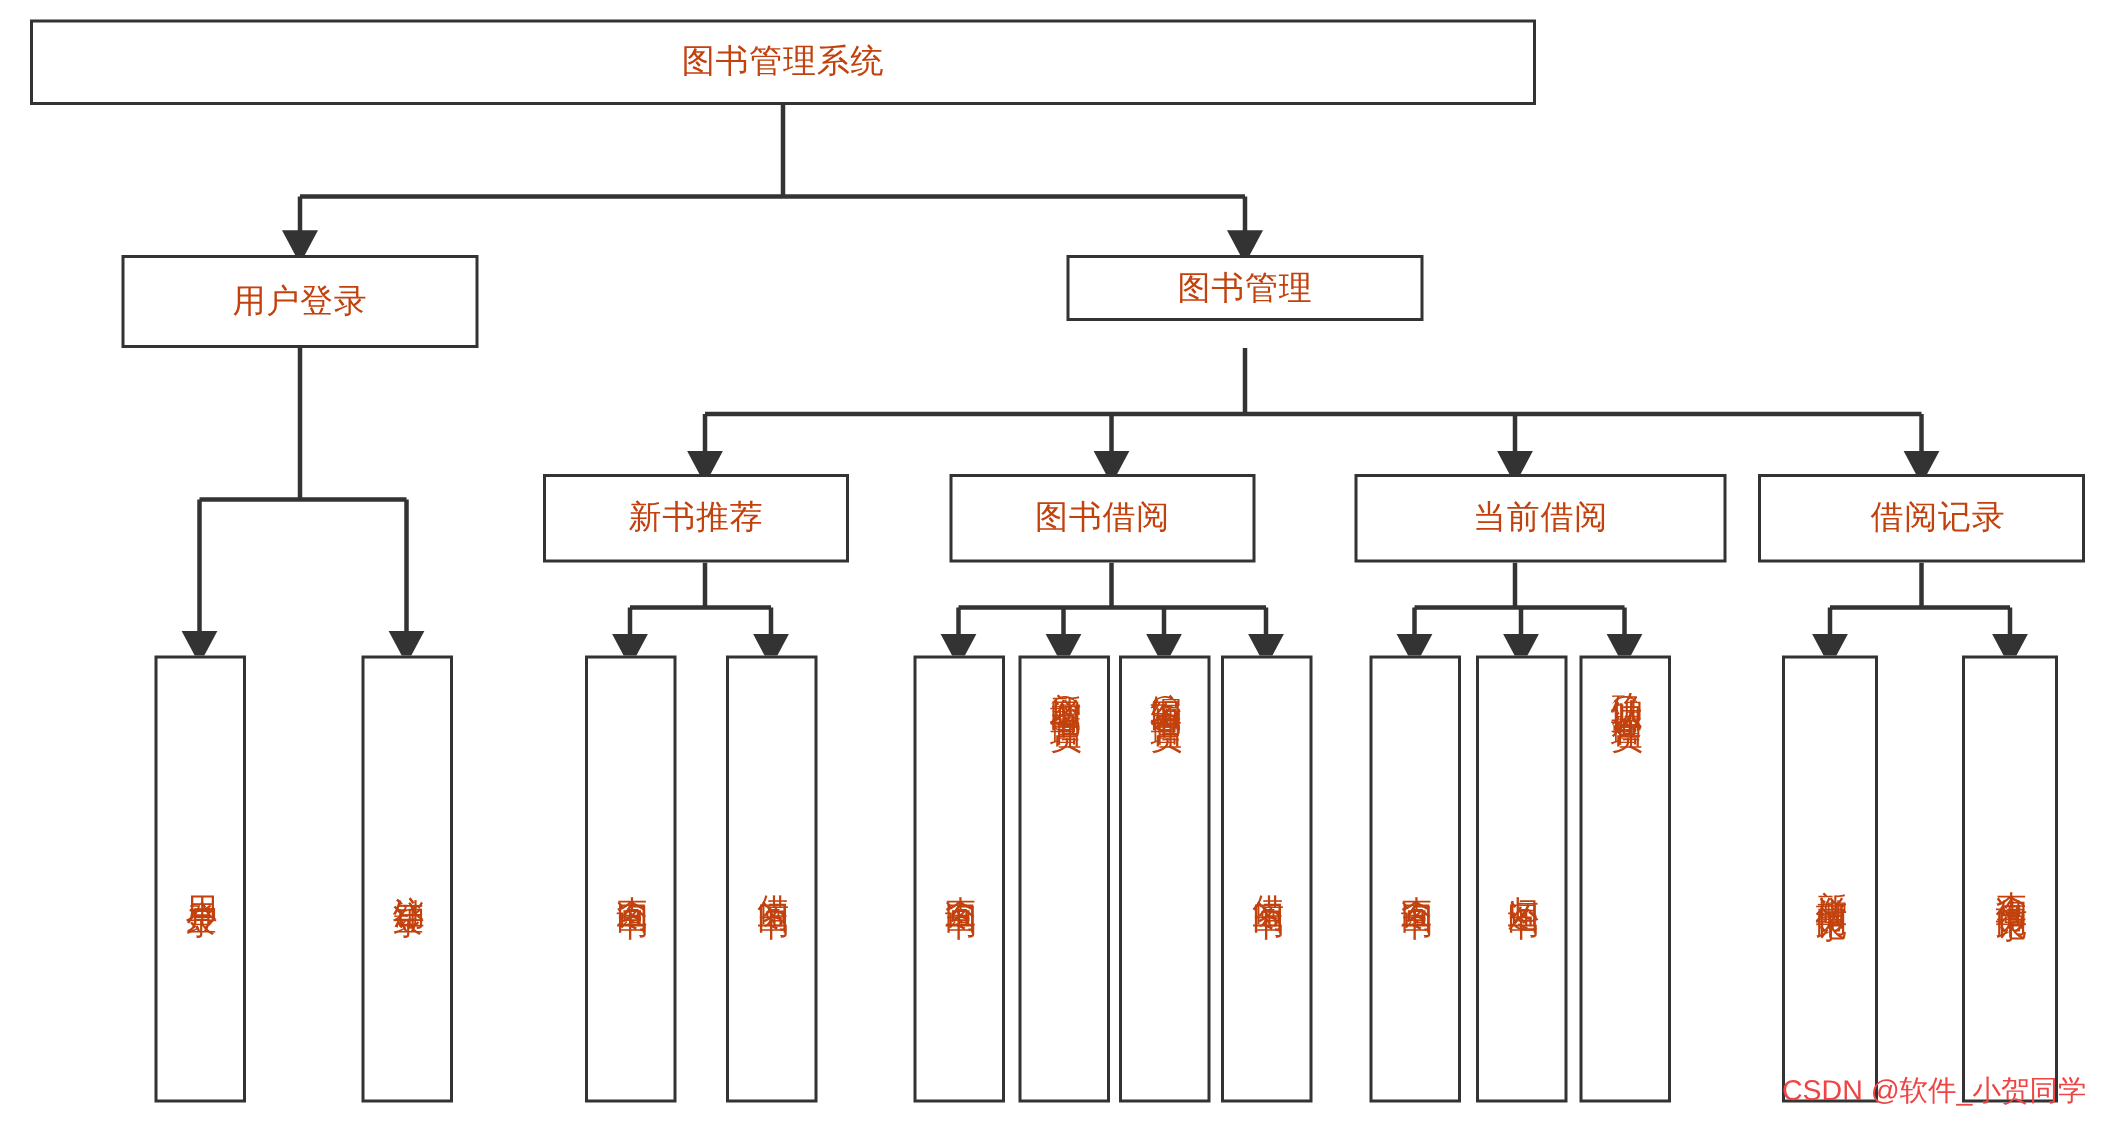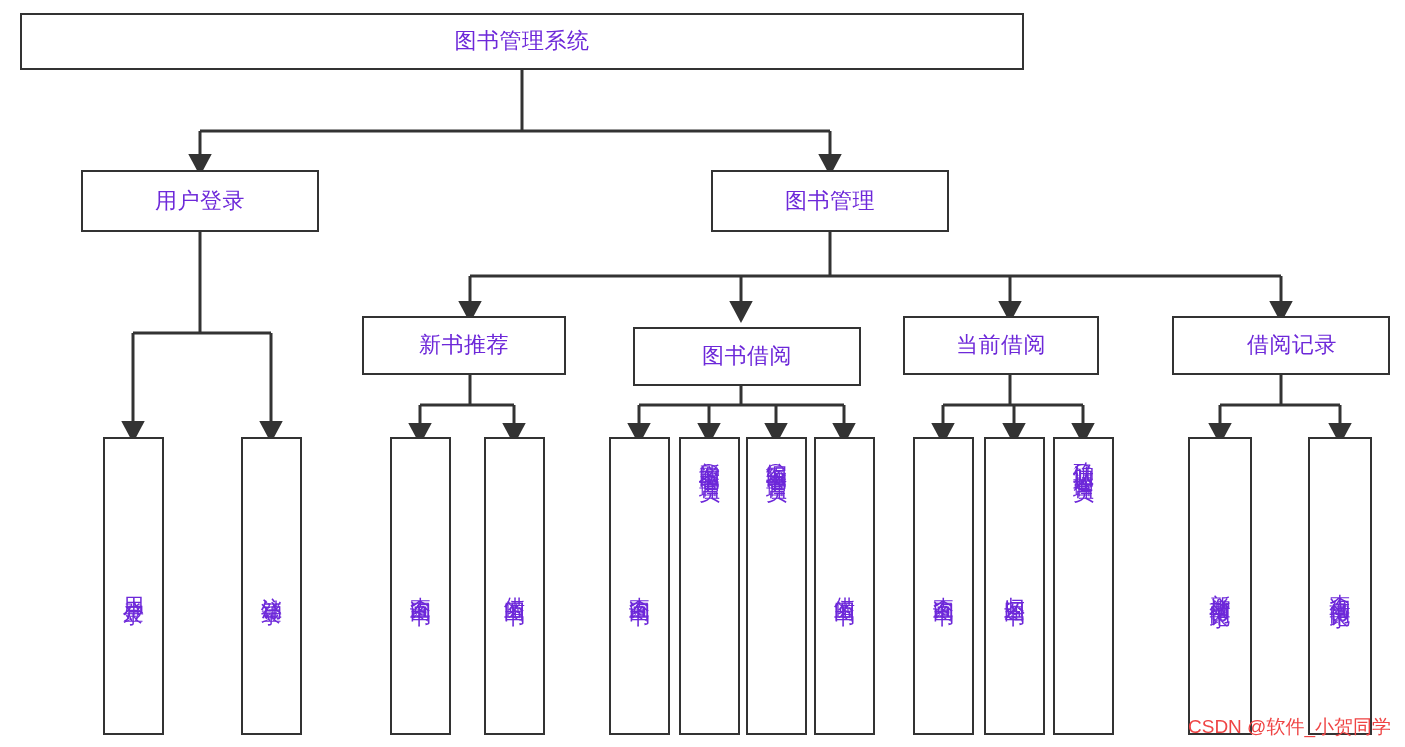--- a/index.html
+++ b/index.html
@@ -27,21 +27,21 @@
     pointer-events: none;
   }
   .node {
     position: absolute;
     box-sizing: border-box;
     background: #ffffff;
     border: 2.5px solid #333333;
     display: flex;
     align-items: center;
     justify-content: center;
-    color: #6d28d9;
+    color: #c2410c;
     z-index: 2;
   }
   .node .label {
     display: block;
     text-align: center;
     line-height: 1.22;
     letter-spacing: 0.5px;
   }
   
   .node.horiz .label {
@@ -132,31 +132,31 @@
     </g>
   </svg>
 
   <div class="node horiz" style="left:20px; top:13px; width:1004px; height:57px;">
     <span class="label">图书管理系统</span>
   </div>
 
   <div class="node horiz" style="left:81px; top:170px; width:238px; height:62px;">
     <span class="label">用户登录</span>
   </div>
-  <div class="node horiz" style="left:711px; top:170px; width:238px; height:62px;">
+  <div class="node horiz" style="left:711px; top:170px; width:238px; height:44px;">
     <span class="label">图书管理</span>
   </div>
 
   <div class="node horiz" style="left:362px; top:316px; width:204px; height:59px;">
     <span class="label">新书推荐</span>
   </div>
-  <div class="node horiz" style="left:633px; top:327px; width:228px; height:59px;">
+  <div class="node horiz" style="left:633px; top:316px; width:204px; height:59px;">
     <span class="label">图书借阅</span>
   </div>
-  <div class="node horiz" style="left:903px; top:316px; width:196px; height:59px;justify-content:center;">
+  <div class="node horiz" style="left:903px; top:316px; width:248px; height:59px;justify-content:center;">
     <span class="label">当前借阅</span>
   </div>
   <div class="node horiz" style="left:1172px; top:316px; width:218px; height:59px;padding-left:22px;">
     <span class="label">借阅记录</span>
   </div>
 
   <div class="node vert leafmid" style="left:103px; top:437px; width:61px; height:298px;">
     <span class="label">用户登录</span>
   </div>
   <div class="node vert leafmid" style="left:241px; top:437px; width:61px; height:298px;">

